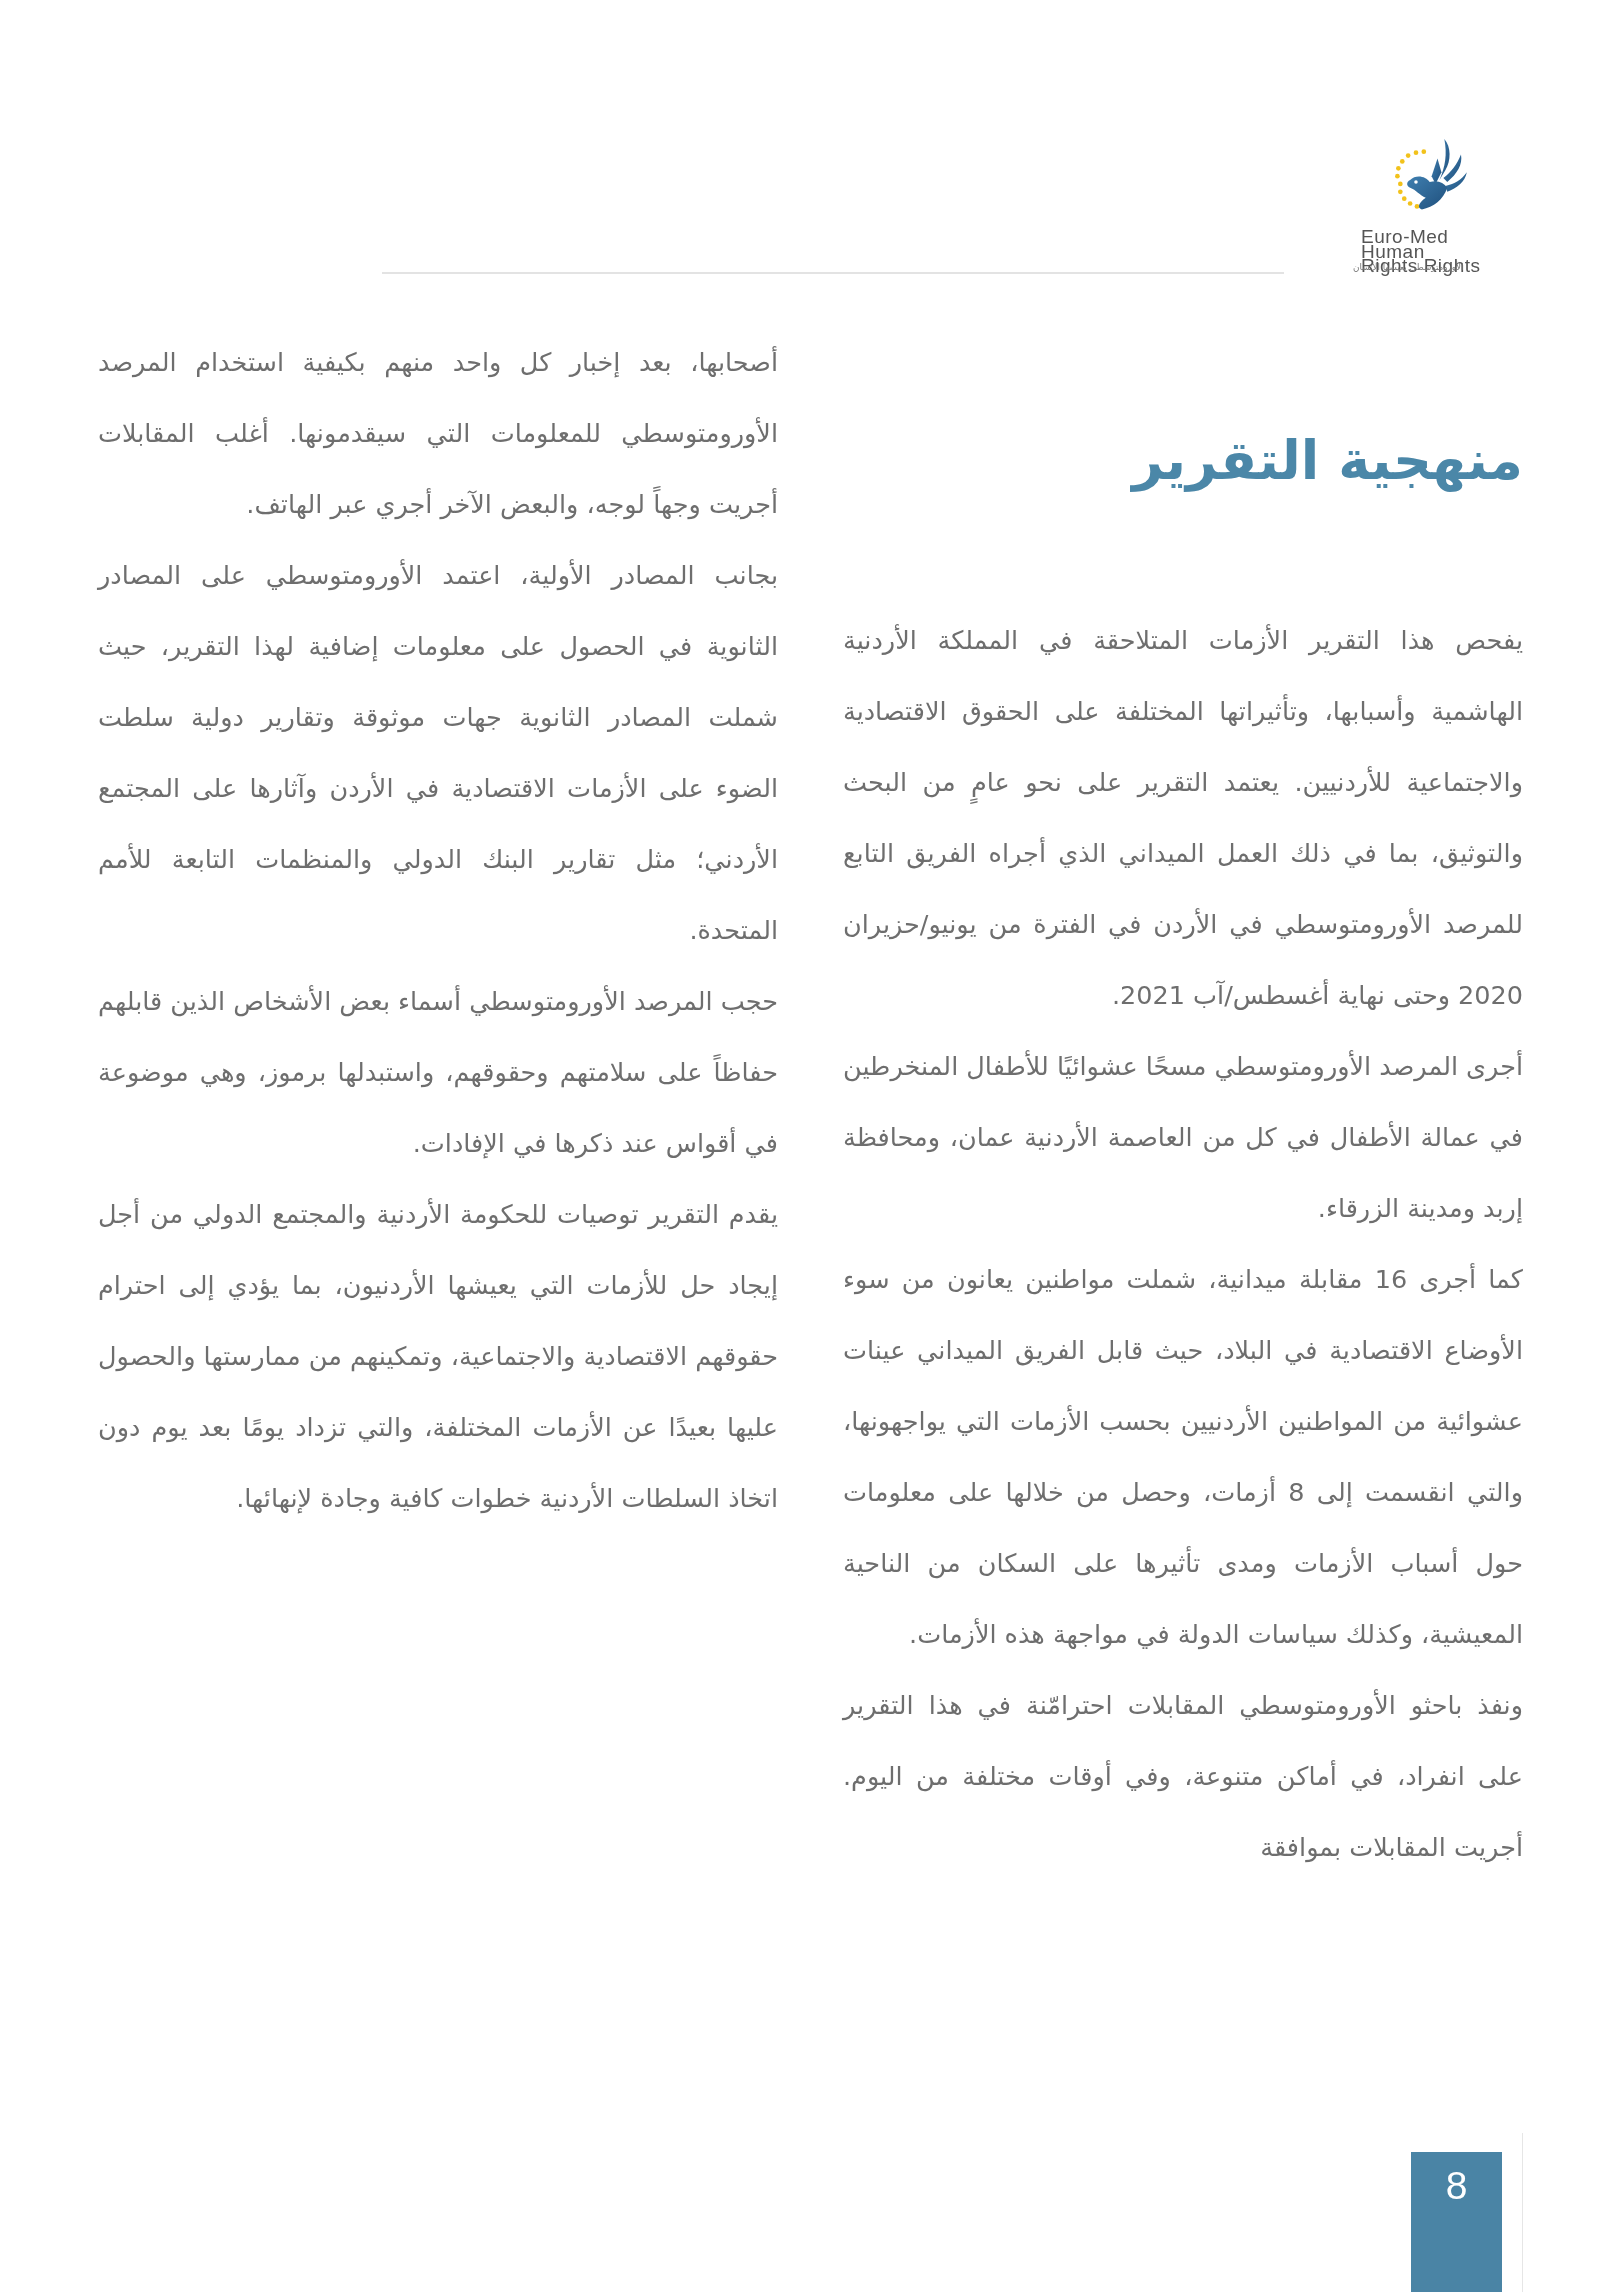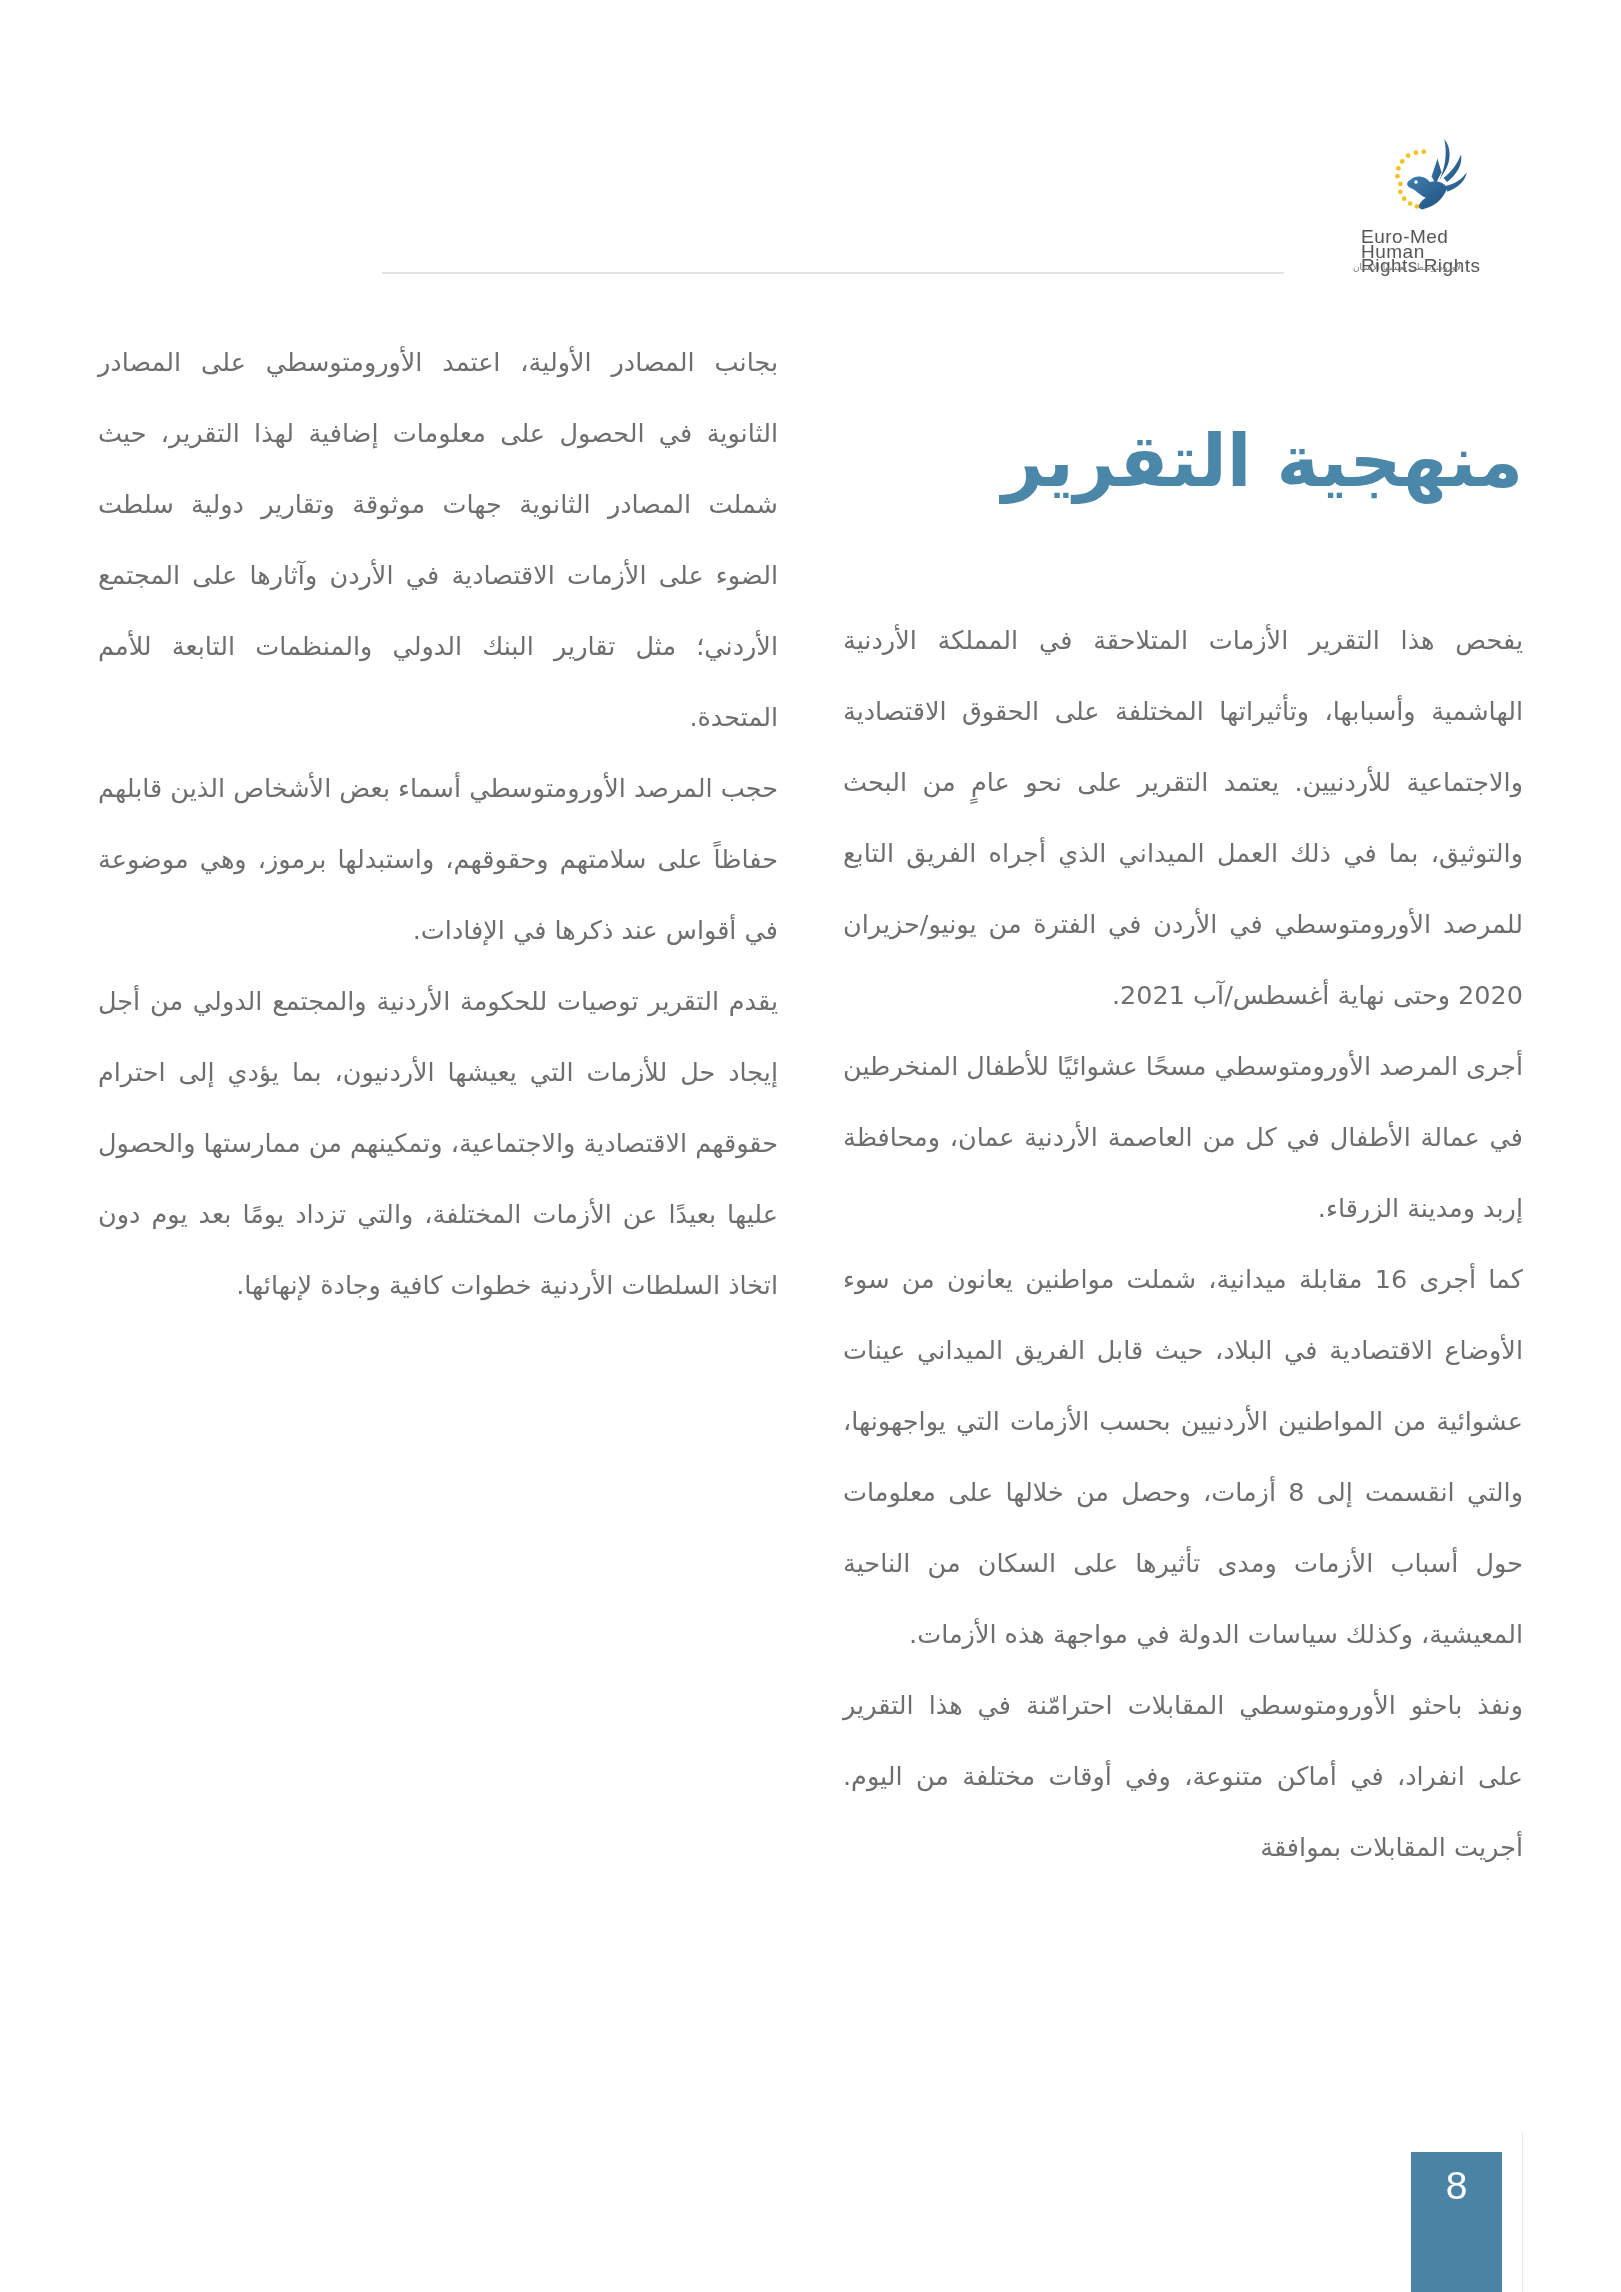--- a/index.html
+++ b/index.html
@@ -17,21 +17,21 @@
 
   .running-head { position: absolute; right: 1255px; top: 163px; width: 323px; direction: rtl; text-align: right;
                   font-family: "DejaVu Sans", sans-serif; color: #b3b3b3; }
   .running-head .rh-title { font-size: 20.6px; font-weight: bold; color: #a9a9a9; line-height: 31px; }
   .running-head .rh-sub { font-size: 21.6px; line-height: 42px; color: #b8b8b8; }
 
   .header-rule { position: absolute; left: 382px; top: 272px; width: 902px; height: 2px; background: #e3e3e3; }
 
   
   .page-title { position: absolute; right: 98px; top: 402px; direction: rtl; text-align: right;
-                font-family: "DejaVu Sans", sans-serif; font-weight: bold; font-size: 72px;
+                font-family: "DejaVu Sans", sans-serif; font-weight: bold; font-size: 54px;
                 color: #4b87a8; line-height: 118px; margin: 0; white-space: nowrap; }
 
   
   .col { position: absolute; direction: rtl; text-align: justify; text-align-last: right;
          font-family: "DejaVu Sans", sans-serif; font-size: 25.5px; line-height: 71px; color: #6e6e6e; }
   .col p { margin: 0; }
   .col-right { left: 843px; top: 605px; width: 680px; }
   .col-left  { left: 98px; top: 327px; width: 680px; }
 
   
@@ -89,20 +89,21 @@
   <h1 class="page-title">منهجية التقرير</h1>
 
   <div class="col col-right">
     <p>يفحص هذا التقرير الأزمات المتلاحقة في المملكة الأردنية الهاشمية وأسبابها، وتأثيراتها المختلفة على الحقوق الاقتصادية والاجتماعية للأردنيين. يعتمد التقرير على نحو عامٍ من البحث والتوثيق، بما في ذلك العمل الميداني الذي أجراه الفريق التابع للمرصد الأورومتوسطي في الأردن في الفترة من يونيو/حزيران 2020 وحتى نهاية أغسطس/آب 2021.</p>
     <p>أجرى المرصد الأورومتوسطي مسحًا عشوائيًا للأطفال المنخرطين في عمالة الأطفال في كل من العاصمة الأردنية عمان، ومحافظة إربد ومدينة الزرقاء.</p>
     <p>كما أجرى 16 مقابلة ميدانية، شملت مواطنين يعانون من سوء الأوضاع الاقتصادية في البلاد، حيث قابل الفريق الميداني عينات عشوائية من المواطنين الأردنيين بحسب الأزمات التي يواجهونها، والتي انقسمت إلى 8 أزمات، وحصل من خلالها على معلومات حول أسباب الأزمات ومدى تأثيرها على السكان من الناحية المعيشية، وكذلك سياسات الدولة في مواجهة هذه الأزمات.</p>
     <p>ونفذ باحثو الأورومتوسطي المقابلات احترامّنة في هذا التقرير على انفراد، في أماكن متنوعة، وفي أوقات مختلفة من اليوم. أجريت المقابلات بموافقة</p>
   </div>
 
   <div class="col col-left">
+    <p>أصحابها، بعد إخبار كل واحد منهم بكيفية استخدام المرصد الأورومتوسطي للمعلومات التي سيقدمونها. أغلب المقابلات أجريت وجهاً لوجه، والبعض الآخر أجري عبر الهاتف.</p>
     <p>بجانب المصادر الأولية، اعتمد الأورومتوسطي على المصادر الثانوية في الحصول على معلومات إضافية لهذا التقرير، حيث شملت المصادر الثانوية جهات موثوقة وتقارير دولية سلطت الضوء على الأزمات الاقتصادية في الأردن وآثارها على المجتمع الأردني؛ مثل تقارير البنك الدولي والمنظمات التابعة للأمم المتحدة.</p>
     <p>حجب المرصد الأورومتوسطي أسماء بعض الأشخاص الذين قابلهم حفاظاً على سلامتهم وحقوقهم، واستبدلها برموز، وهي موضوعة في أقواس عند ذكرها في الإفادات.</p>
     <p>يقدم التقرير توصيات للحكومة الأردنية والمجتمع الدولي من أجل إيجاد حل للأزمات التي يعيشها الأردنيون، بما يؤدي إلى احترام حقوقهم الاقتصادية والاجتماعية، وتمكينهم من ممارستها والحصول عليها بعيدًا عن الأزمات المختلفة، والتي تزداد يومًا بعد يوم دون اتخاذ السلطات الأردنية خطوات كافية وجادة لإنهائها.</p>
   </div>
 
   <div class="footer-rule"></div>
   <div class="page-num-box">
     <div class="page-num">8</div>
   </div>
 

